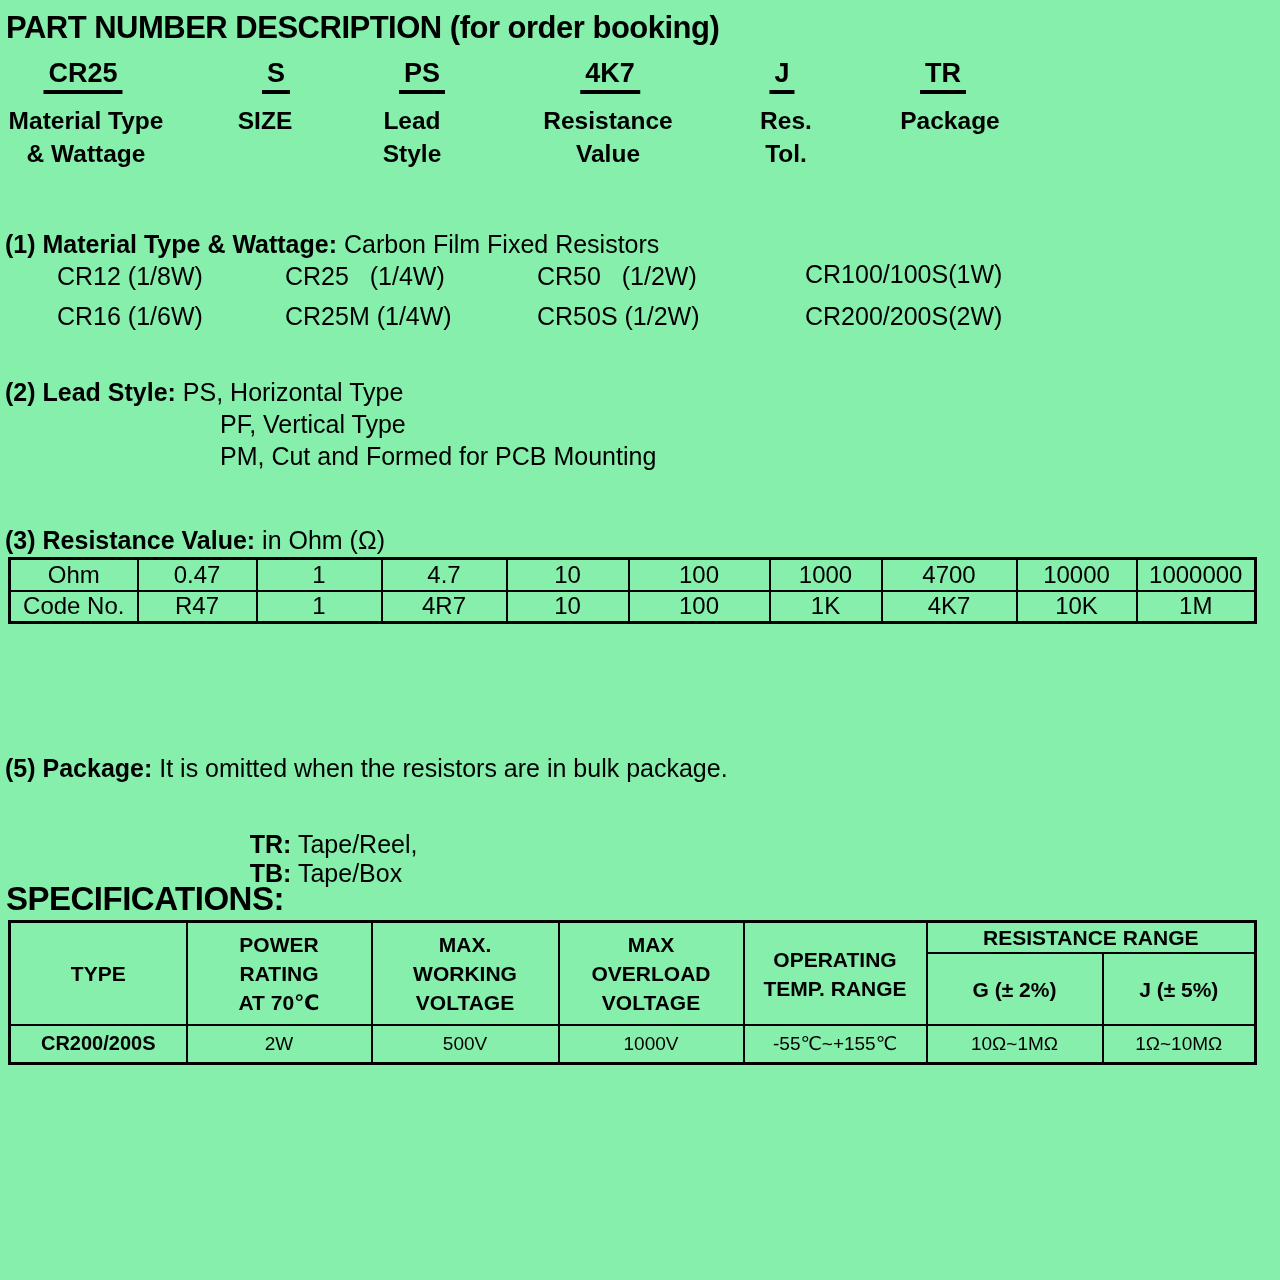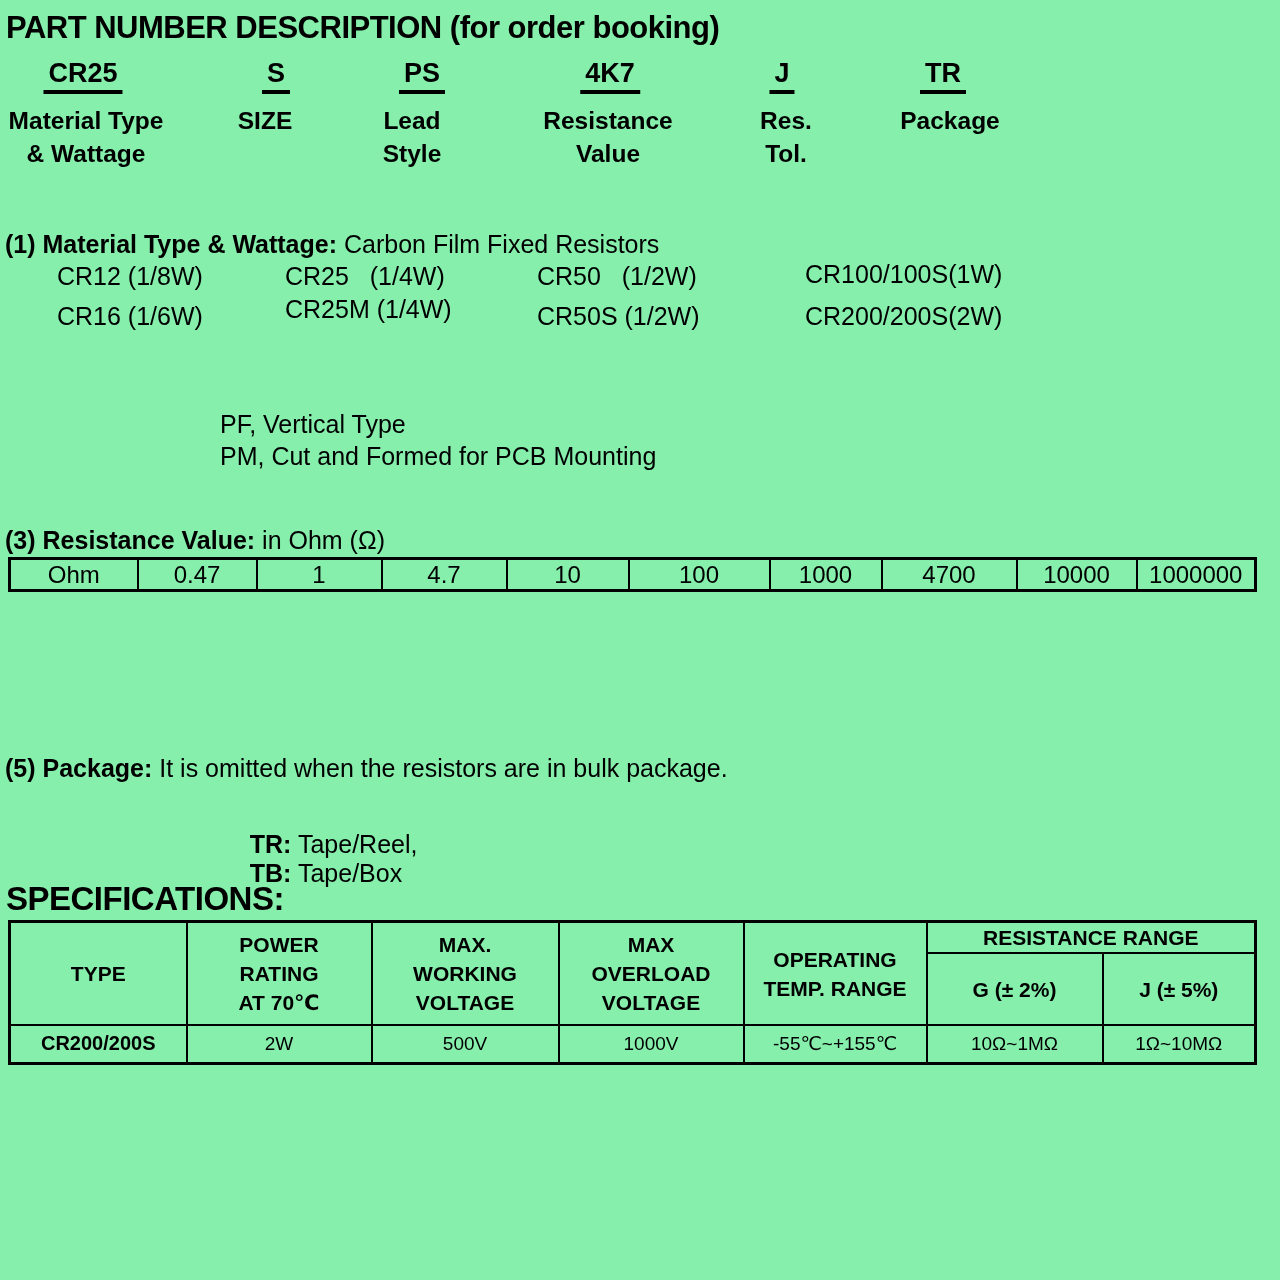--- a/index.html
+++ b/index.html
@@ -115,25 +115,30 @@
     <span>Carbon Film Fixed Resistors</span>
   </div>
   <div>
     <span class="row-item" style="left:57px;  top:262px">CR12 (1/8W)</span>
     <span class="row-item" style="left:285px; top:262px">CR25   (1/4W)</span>
     <span class="row-item" style="left:537px; top:262px">CR50   (1/2W)</span>
     <span class="row-item" style="left:805px; top:260px">CR100/100S(1W)</span>
   </div>
   <div>
     <span class="row-item" style="left:57px;  top:302px">CR16 (1/6W)</span>
-    <span class="row-item" style="left:285px; top:295px">CR25M (1/4W)</span>
+    <span class="row-item" style="left:285px; top:302px">CR25M (1/4W)</span>
     <span class="row-item" style="left:537px; top:302px">CR50S (1/2W)</span>
     <span class="row-item" style="left:805px; top:302px">CR200/200S(2W)</span>
   </div>
 
+  <div class="sec" style="left:5px; top:378px">
+    <b>(2)</b>
+    <b>Lead Style:</b>
+    <span>PS, Horizontal Type</span>
+  </div>
   <div class="sec-line" style="left:220px; top:410px">PF, Vertical Type</div>
   <div class="sec-line" style="left:220px; top:442px">PM, Cut and Formed for PCB Mounting</div>
 
   <div class="sec" style="left:5px; top:526px">
     <b>(3)</b>
     <b>Resistance Value:</b>
     <span>in Ohm (Ω)</span>
   </div>
 
   <table class="res-table">
@@ -155,20 +160,32 @@
       <td>0.47</td>
       <td>1</td>
       <td>4.7</td>
       <td>10</td>
       <td>100</td>
       <td>1000</td>
       <td>4700</td>
       <td>10000</td>
       <td>1000000</td>
     </tr>
+    <tr>
+      <td>Code No.</td>
+      <td>R47</td>
+      <td>1</td>
+      <td>4R7</td>
+      <td>10</td>
+      <td>100</td>
+      <td>1K</td>
+      <td>4K7</td>
+      <td>10K</td>
+      <td>1M</td>
+    </tr>
   </tbody>
     </table>
 
 
   <div class="sec" style="left:5px; top:754px">
     <b>(5)</b>
     <b>Package:</b>
     <span>It is omitted when the resistors are in bulk package.</span>
   </div>
   <div class="sec-line" style="left:222px; top:801px">

